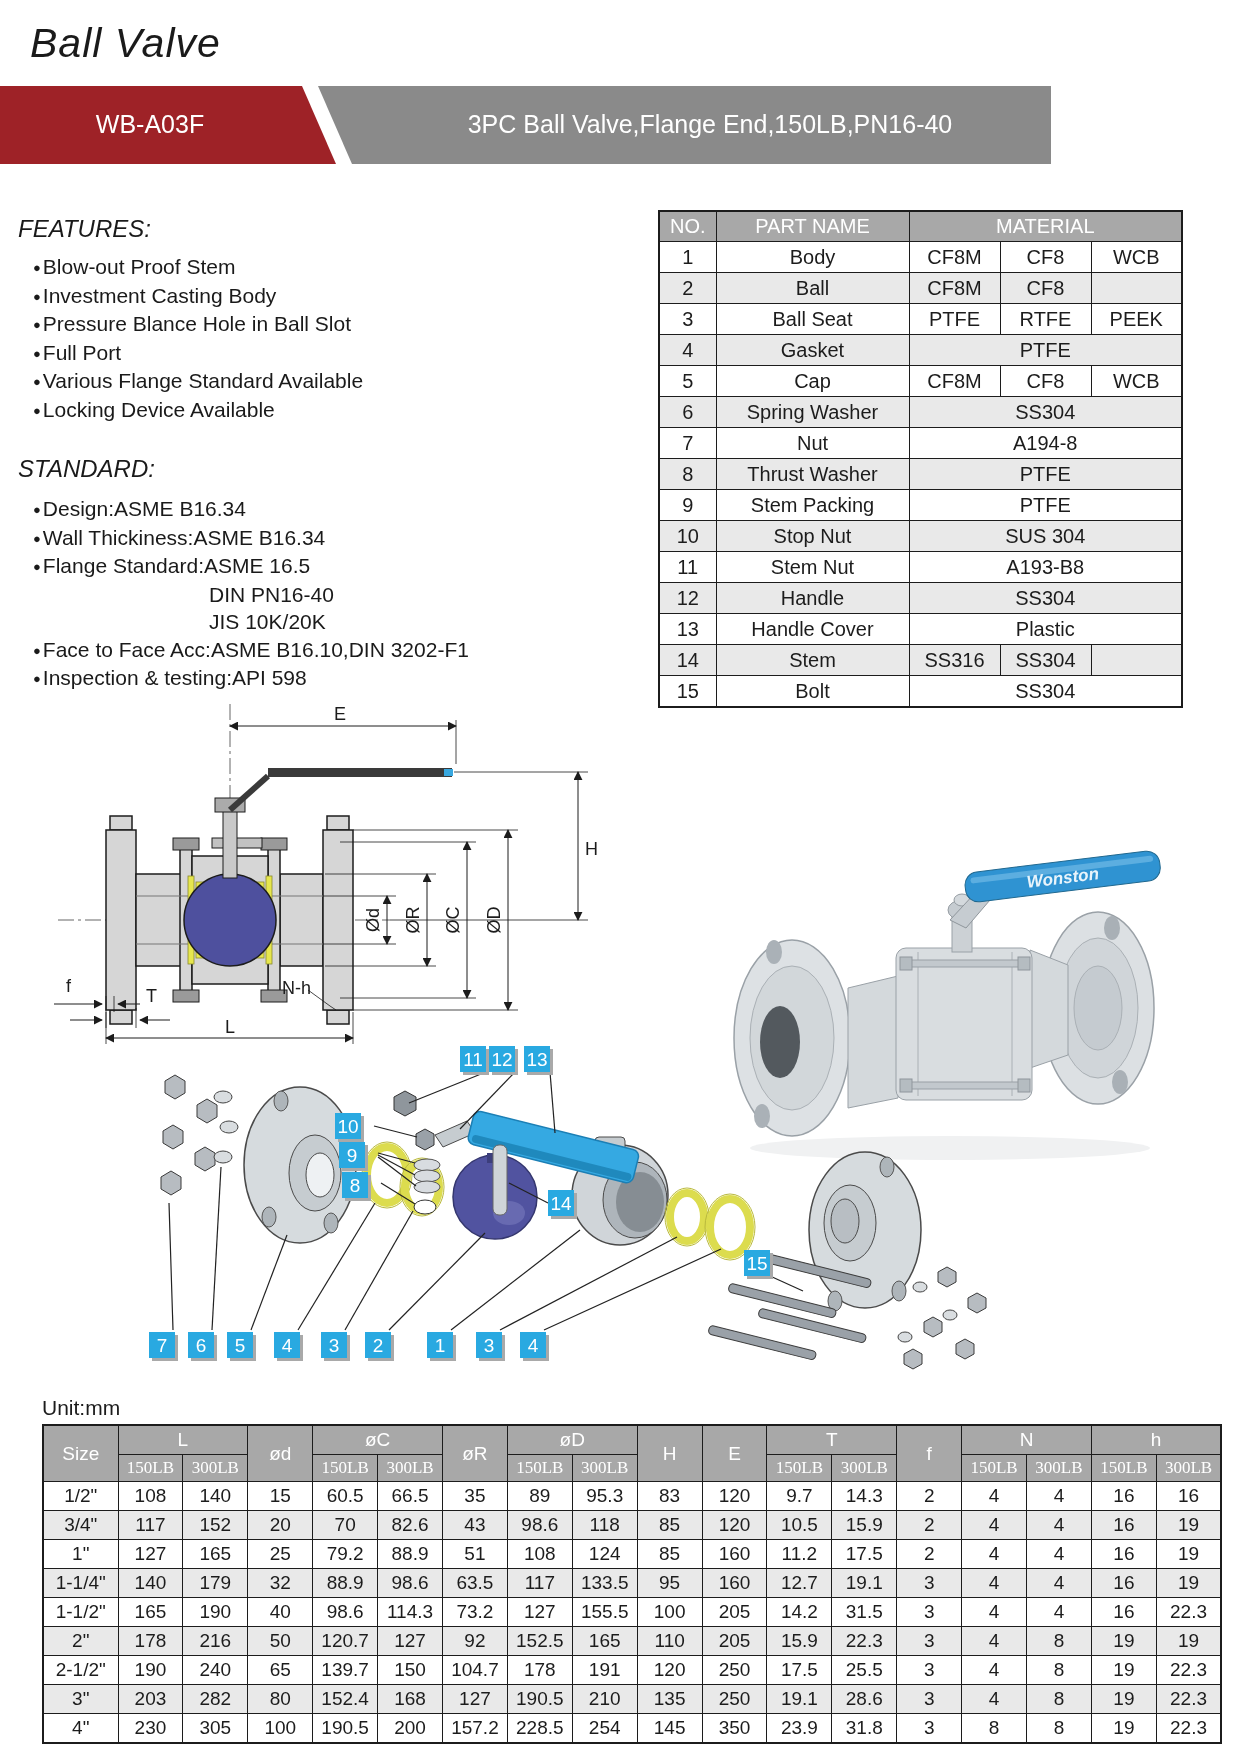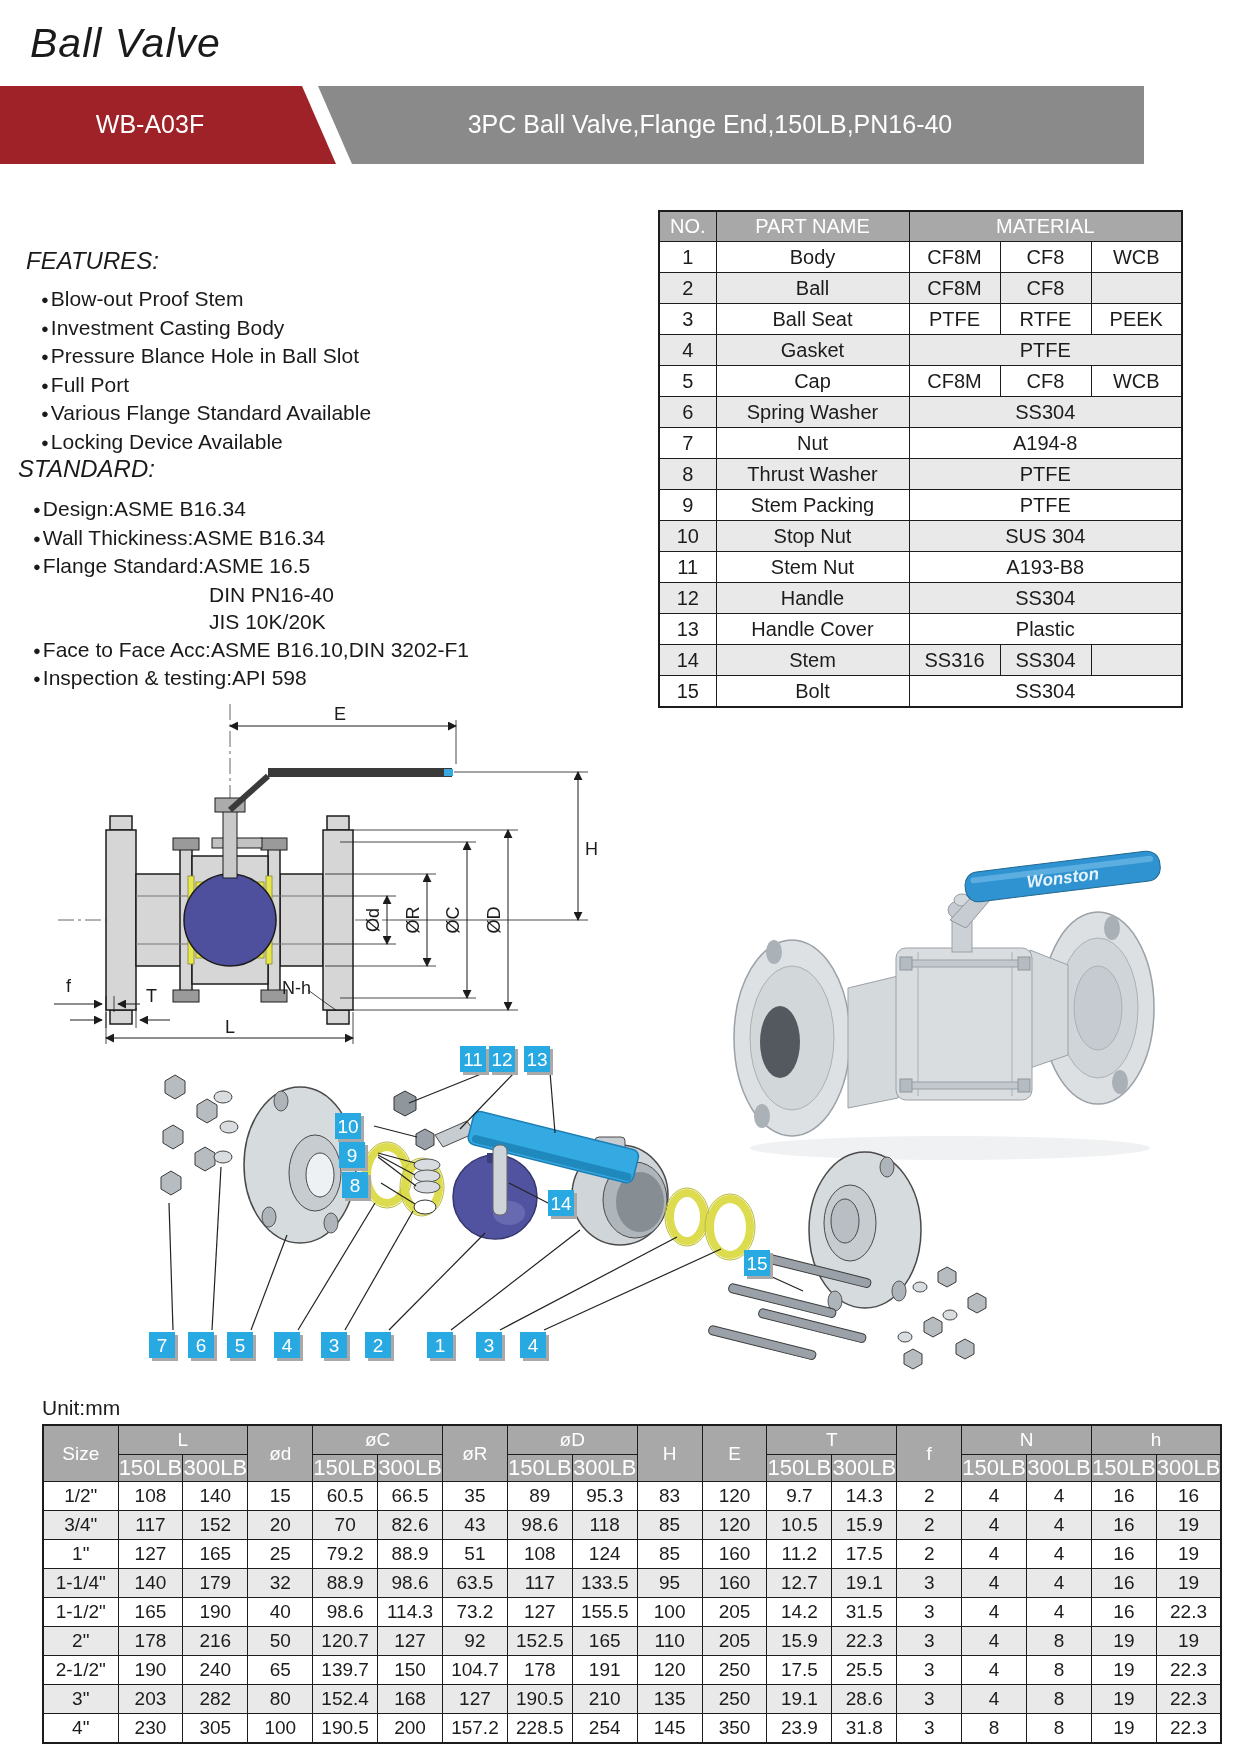--- a/index.html
+++ b/index.html
@@ -4,21 +4,21 @@
 <style>
   html,body{margin:0;padding:0;background:#fff;}
   #page{position:relative;width:1241px;height:1755px;background:#fff;overflow:hidden;
         font-family:"Liberation Sans","DejaVu Sans",sans-serif;color:#1c1c1c;padding-left:36px;}
   .abs{position:absolute;}
 
   
   #title{left:30px;top:20px;font-size:41px;font-style:italic;letter-spacing:1px;color:#1a1a1a;}
 
   
-  #band{left:0;top:86px;width:1144px;height:78px;}
+  #band{left:0;top:86px;width:1051px;height:78px;}
   #band-red{position:absolute;inset:0;background:#9e2227;
             clip-path:polygon(0 0,302px 0,336px 100%,0 100%);}
   #band-gray{position:absolute;inset:0;background:#8a8a8a;
              clip-path:polygon(318px 0,1237px 0,1237px 100%,352px 100%);}
   #band-model{position:absolute;left:40px;top:24px;width:220px;text-align:center;
               color:#fff;font-size:25px;}
   #band-desc{position:absolute;left:360px;top:24px;width:700px;text-align:center;
              color:#fff;font-size:25px;}
 
   
@@ -35,21 +35,21 @@
 
   #parts-table{left:658px;top:210px;}
   #parts-table table{width:523px;border:2px solid #1c1c1c;font-size:20px;}
   #parts-table th{height:29px;}
   #parts-table td{height:30px;}
 
   #unit-label{left:42px;top:1396px;font-size:21px;}
   #dims-table{left:42px;top:1424px;}
   #dims-table table{width:1178px;border:2px solid #1c1c1c;font-size:19px;}
   #dims-table th{font-size:19px;}
-  #dims-table .sub th{font-size:22px;height:26px;}
+  #dims-table .sub th{font-size:17px;height:26px;font-family:Liberation Serif, serif;}
   #dims-table .main th{height:28px;}
   #dims-table td{height:28px;}
 
   svg text{font-family:"Liberation Sans","DejaVu Sans",sans-serif;}
   .dim{stroke:#1c1c1c;stroke-width:1;fill:none;}
   .thin{stroke:#1c1c1c;stroke-width:0.8;fill:none;}
   .cl{stroke:#666;stroke-width:1;stroke-dasharray:16 4 3 4;fill:none;}
   .lbl{font-size:18px;fill:#1c1c1c;}
   .tag-sh{fill:#a9a9a9;}
   .tag-bg{fill:#29a9e1;}
@@ -63,21 +63,21 @@
 
   <div id="title" class="abs">Ball Valve</div>
 
   <div id="band" class="abs">
     <div id="band-red"></div>
     <div id="band-gray"></div>
     <div id="band-model">WB-A03F</div>
     <div id="band-desc">3PC Ball Valve,Flange End,150LB,PN16-40</div>
   </div>
 
-  <div class="abs" style="left:26px;top:215px;margin-top:32px;">
+  <div class="abs" style="left:18px;top:215px;">
     <div class="sect-head">FEATURES:</div>
     <div class="blist" style="margin-top:10px;padding-left:15px;">
       <div class="it">Blow-out Proof Stem</div>
       <div class="it">Investment Casting Body</div>
       <div class="it">Pressure Blance Hole in Ball Slot</div>
       <div class="it">Full Port</div>
       <div class="it">Various Flange Standard Available</div>
       <div class="it">Locking Device Available</div>
     </div>
   </div>

